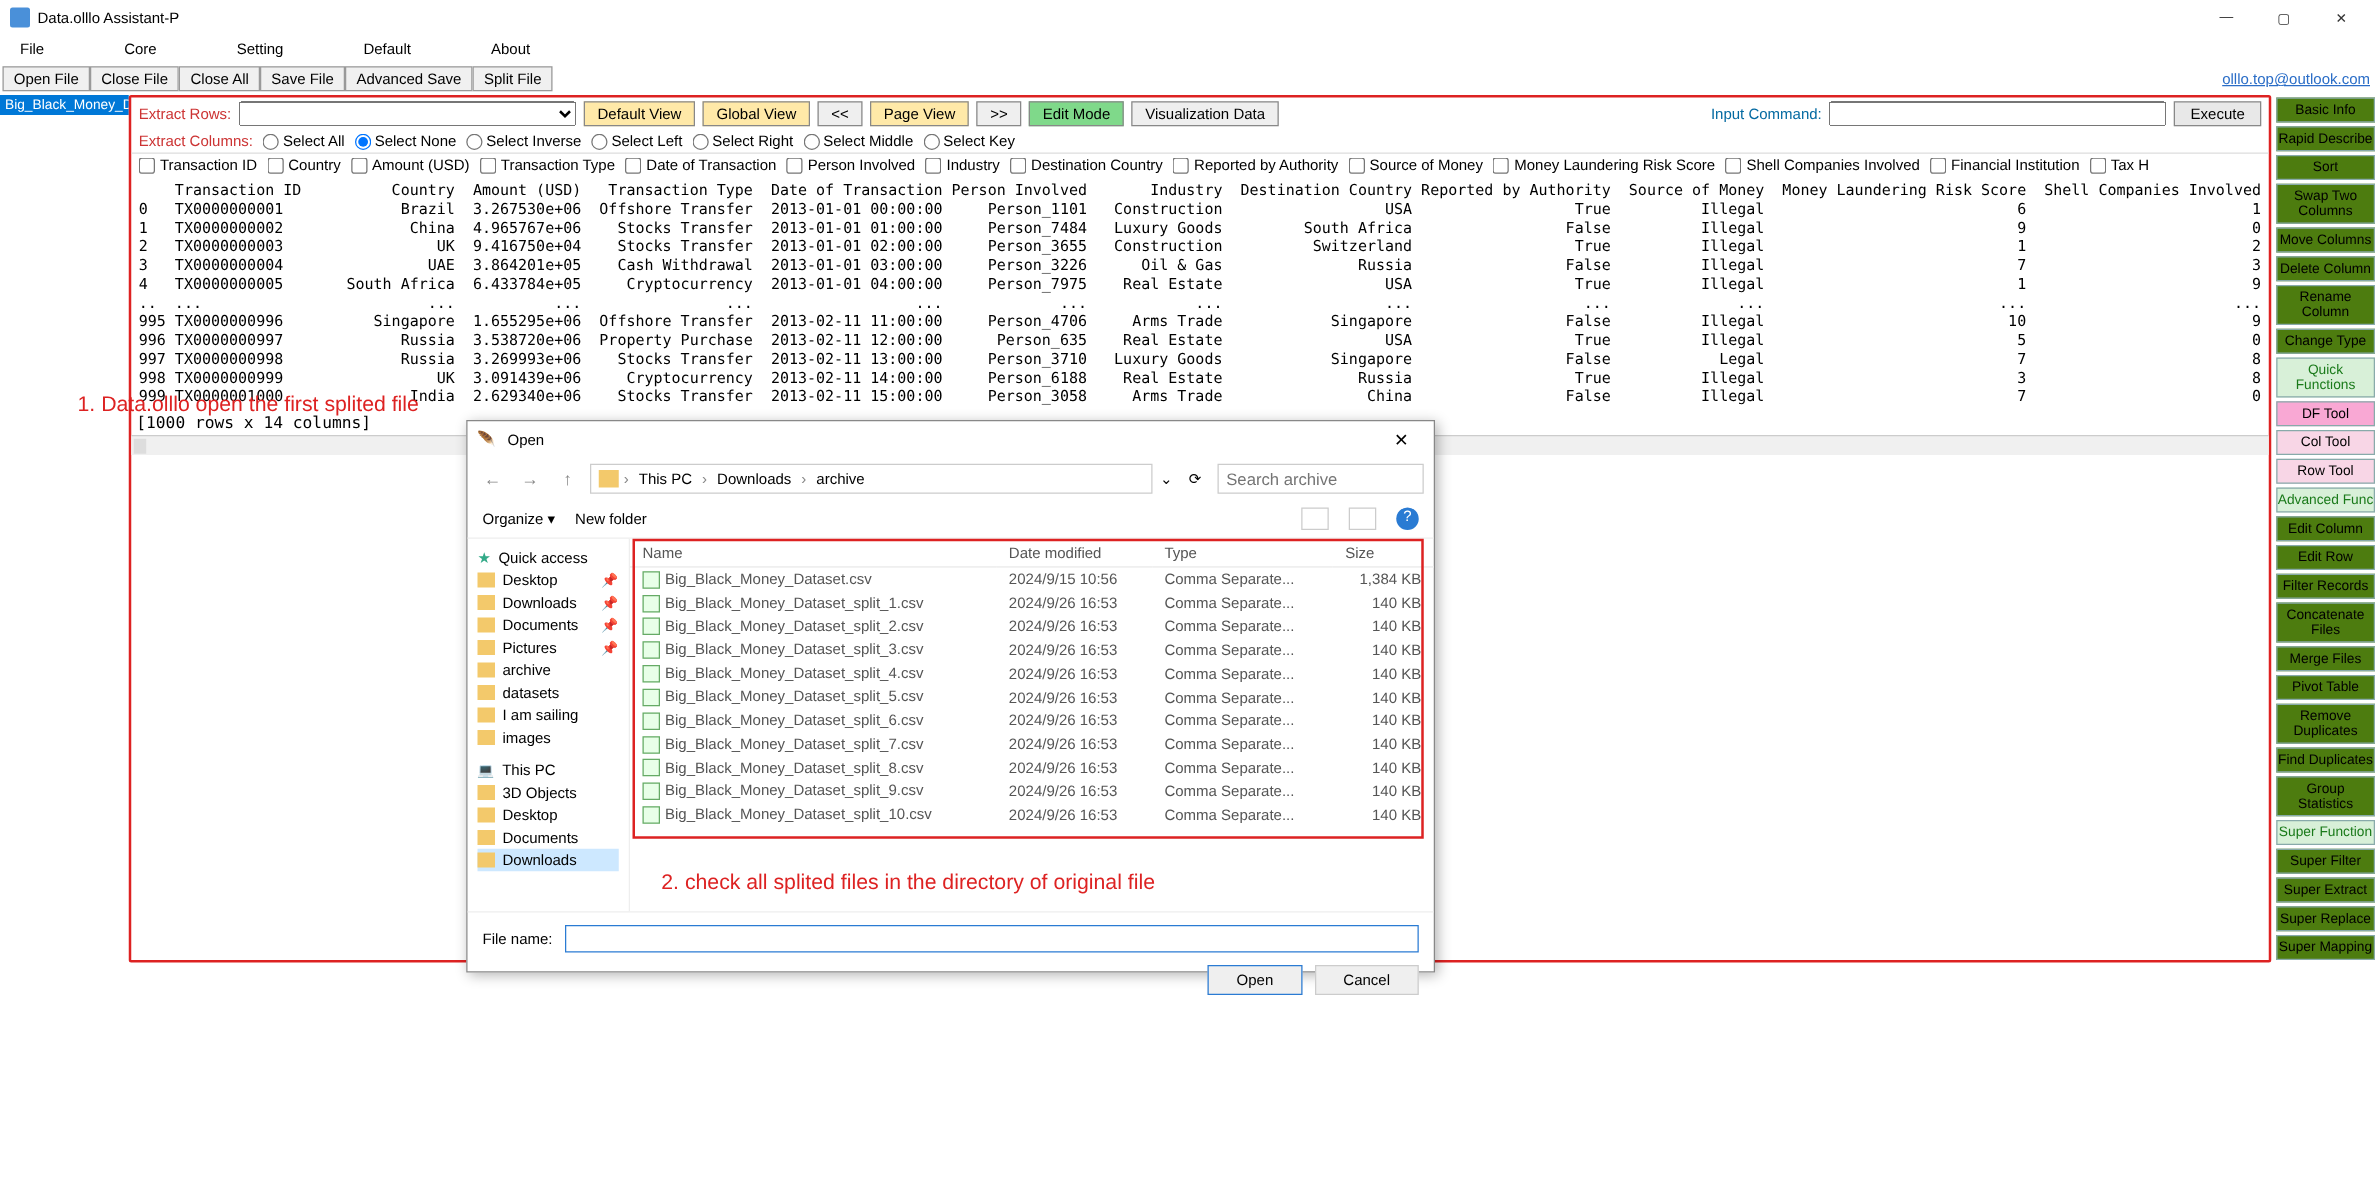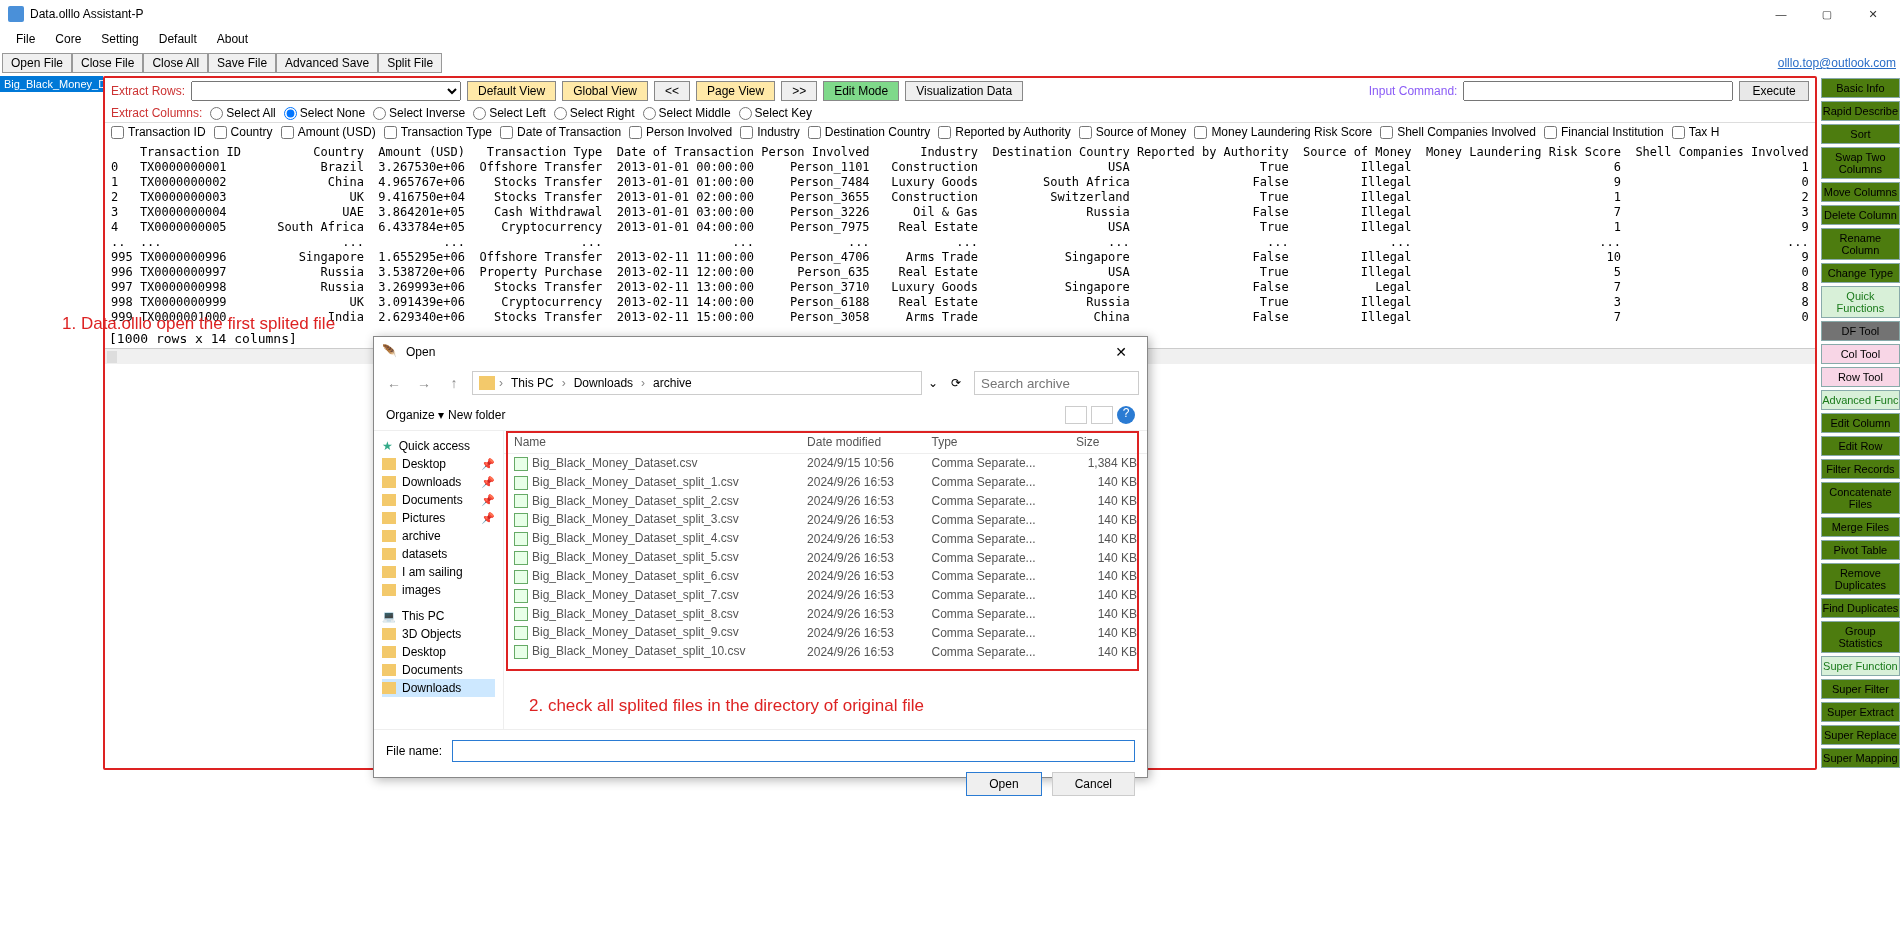--- a/index.html
+++ b/index.html
@@ -5,21 +5,21 @@
 * { box-sizing: border-box; margin: 0; padding: 0; font-family: "Segoe UI", Tahoma, sans-serif; }
 body { background: #fff; width: 1904px; height: 948px; position: relative; overflow: hidden; font-size: 12px; }
 
 
 .titlebar { height: 28px; display: flex; align-items: center; padding: 0 8px; background: #fff; }
 .titlebar .icon { width: 16px; height: 16px; background: #4a90d9; border-radius: 2px; margin-right: 6px; }
 .titlebar .spacer { flex: 1; }
 .titlebar .win-btn { width: 46px; height: 28px; display: flex; align-items: center; justify-content: center; font-size: 11px; color: #333; }
 
 
-.menubar { height: 22px; display: flex; align-items: center; padding: 0 6px; }
+.menubar { height: 22px; display: flex; align-items: center; padding: 0 6px; gap: 44px; }
 .menubar .menu-item { padding: 2px 10px; }
 
 
 .toolbar1 { height: 26px; display: flex; align-items: center; padding: 2px 2px; gap: 0; }
 .toolbar1 .tbtn { border: 1px solid #999; padding: 2px 8px; background: #f0f0f0; margin-right: 0; font-size: 12px; }
 .toolbar1 .email { margin-left: auto; margin-right: 6px; color: #2a6dc7; text-decoration: underline; font-size: 12px; }
 
 
 .main { display: flex; }
 .left-col { width: 103px; }
@@ -27,21 +27,21 @@
 .center-col { flex: 1; border: 2px solid #d22; border-radius: 2px; padding: 0; }
 .right-col { width: 103px; display: flex; flex-direction: column; gap: 3px; padding: 2px 4px; }
 
 
 .row-extract-rows { display: flex; align-items: center; padding: 3px 6px; gap: 6px; }
 .row-extract-rows .lbl { color: #c33; }
 .row-extract-rows select { width: 270px; height: 20px; }
 .row-extract-rows .vbtn { border: 1px solid #888; padding: 2px 10px; font-size: 12px; }
 .row-extract-rows .vbtn.yellow { background: #ffe9a8; }
 .row-extract-rows .vbtn.green { background: #7fd98a; }
-.row-extract-rows .cmd-lbl { margin-left: auto; color: #8b5cf6; }
+.row-extract-rows .cmd-lbl { margin-left: auto; color: #0369a1; }
 .row-extract-rows input[type=text] { width: 270px; height: 20px; }
 .row-extract-rows .exec { border: 1px solid #888; padding: 2px 12px; background: #e8e8e8; font-size: 12px; }
 
 
 .row-extract-cols { display: flex; align-items: center; padding: 2px 6px; gap: 8px; }
 .row-extract-cols .lbl { color: #c33; }
 .row-extract-cols label { display: flex; align-items: center; gap: 3px; font-size: 12px; }
 
 
 .row-col-checks { display: flex; align-items: center; padding: 2px 6px; gap: 8px; border-top: 1px solid #ddd; }
@@ -53,38 +53,38 @@
 .scroll-h::before { content: ""; position: absolute; left: 2px; top: 2px; width: 10px; height: 12px; background: #ddd; }
 
 
 .data-footer { font-family: Consolas, monospace; font-size: 13px; padding: 2px 4px; }
 
 
 .anno { position: absolute; color: #d22; font-size: 17px; }
 
 
 .side-btn { border: 1px solid #8aa; background: #4d7c0f; padding: 3px 0; text-align: center; font-size: 11px; }
-.side-btn.purple { background: #737373; }
+.side-btn.purple { background: #f9a8d4; }
 .side-btn.green { color: #1a7a1a; background: #d8f0d8; }
 .side-btn.pink { background: #f8d6e6; }
 
 
 .dialog { position: absolute; left: 373px; top: 336px; width: 775px; height: 442px; background: #fff; border: 1px solid #888; box-shadow: 2px 2px 10px rgba(0,0,0,.3); }
 .dialog .dlg-title { height: 30px; display: flex; align-items: center; padding: 0 8px; }
 .dialog .dlg-title .ficon { width: 16px; height: 16px; margin-right: 8px; }
 .dialog .dlg-close { margin-left: auto; width: 36px; text-align: center; font-size: 14px; }
 .dialog .dlg-nav { height: 32px; display: flex; align-items: center; padding: 0 8px; gap: 6px; }
 .dialog .dlg-nav .nav-btn { width: 24px; text-align: center; color: #888; font-size: 14px; }
 .dialog .dlg-nav .addr { flex: 1; border: 1px solid #ccc; height: 24px; display: flex; align-items: center; padding: 0 6px; gap: 4px; }
 .dialog .dlg-nav .addr .folder-ico { width: 16px; height: 14px; background: #f3c96b; }
 .dialog .dlg-nav .addr .crumb { padding: 0 4px; }
 .dialog .dlg-nav .addr .chev { color: #888; }
 .dialog .dlg-nav .refresh { width: 24px; text-align: center; }
 .dialog .dlg-nav .search { width: 165px; border: 1px solid #ccc; height: 24px; padding: 0 6px; color: #888; }
-.dialog .dlg-toolbar { height: 32px; display: flex; align-items: center; padding: 0 12px; gap: 4px; border-bottom: 1px solid #eee; }
+.dialog .dlg-toolbar { height: 32px; display: flex; align-items: center; padding: 0 12px; gap: 16px; border-bottom: 1px solid #eee; }
 .dialog .dlg-toolbar .spacer { flex: 1; }
 .dialog .dlg-toolbar .view-ico { width: 22px; height: 18px; border: 1px solid #ccc; }
 .dialog .dlg-toolbar .help-ico { width: 18px; height: 18px; border-radius: 50%; background: #2a7bd3; color: #fff; text-align: center; font-size: 12px; }
 .dialog .dlg-body { display: flex; height: 298px; }
 .dialog .dlg-tree { width: 130px; border-right: 1px solid #eee; padding: 6px 8px; overflow: hidden; }
 .dialog .dlg-tree .tree-item { display: flex; align-items: center; gap: 6px; padding: 2px 0; font-size: 12px; }
 .dialog .dlg-tree .tree-item.sel { background: #cde8ff; }
 .dialog .dlg-tree .tico { width: 14px; height: 12px; background: #f3c96b; }
 .dialog .dlg-tree .star { color: #3a8; }
 .dialog .dlg-tree .pin { color: #888; margin-left: auto; font-size: 11px; }

